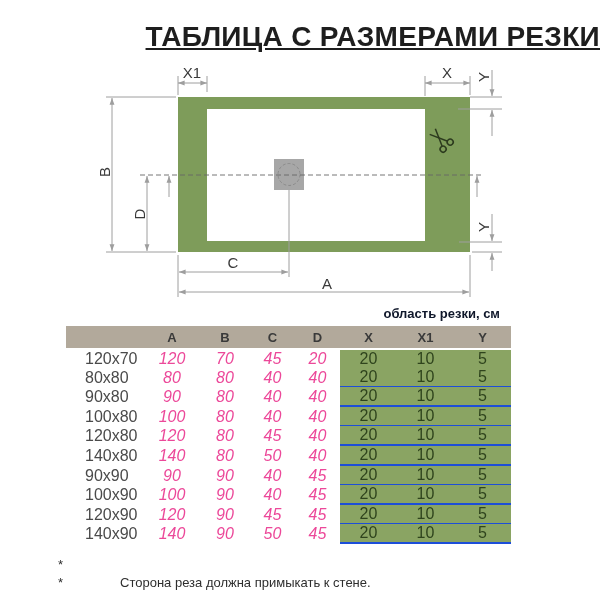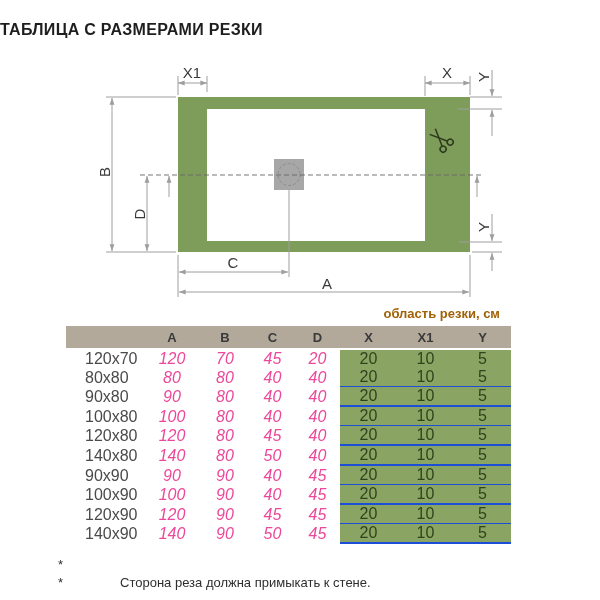--- a/index.html
+++ b/index.html
@@ -1,28 +1,28 @@
 <!DOCTYPE html>
 <html><head>
 <meta charset="utf-8">
 <style>
   html,body{margin:0;padding:0;}
   body{
     width:600px;height:600px;position:relative;overflow:hidden;
     background:#ffffff;font-family:"Liberation Sans",sans-serif;
   }
   .title{
-    position:absolute;top:21px;left:0;width:600px;text-align:left;
-    font-size:16px;font-weight:bold;color:#1e1e1e;letter-spacing:.3px;
+    position:absolute;top:21px;left:0;width:600px;text-align:right;
+    font-size:28px;font-weight:bold;color:#1e1e1e;letter-spacing:.3px;text-decoration:underline;
   }
   svg.diagram{position:absolute;left:0;top:55px;}
   svg text{font-family:"Liberation Sans",sans-serif;font-size:15px;fill:#3a3a3a;}
   .area-label{
     position:absolute;left:0;top:306px;width:500px;text-align:right;
-    font-size:13px;font-weight:bold;color:#a16207;
+    font-size:13px;font-weight:bold;color:#0f172a;
   }
   .spec-table{position:absolute;left:66px;top:326px;width:445px;}
   .grid8{display:grid;grid-template-columns:78px 56px 50px 45px 45px 57px 57px 57px;}
   .thead{background:var(--header-tan,#b2a99b);height:22px;align-items:center;}
   .thead .hc{text-align:center;font-weight:bold;font-size:13px;color:#3a3a3a;}
   .trow{height:19.6px;align-items:stretch;font-size:16px;text-align:center;}
   .trow>div{display:flex;align-items:center;}
   .trow .lbl{padding-left:19px;color:#4a4a4a;}
   .trow .v{justify-content:center;color:#ec4899;font-style:italic;}
   .trow .g{

